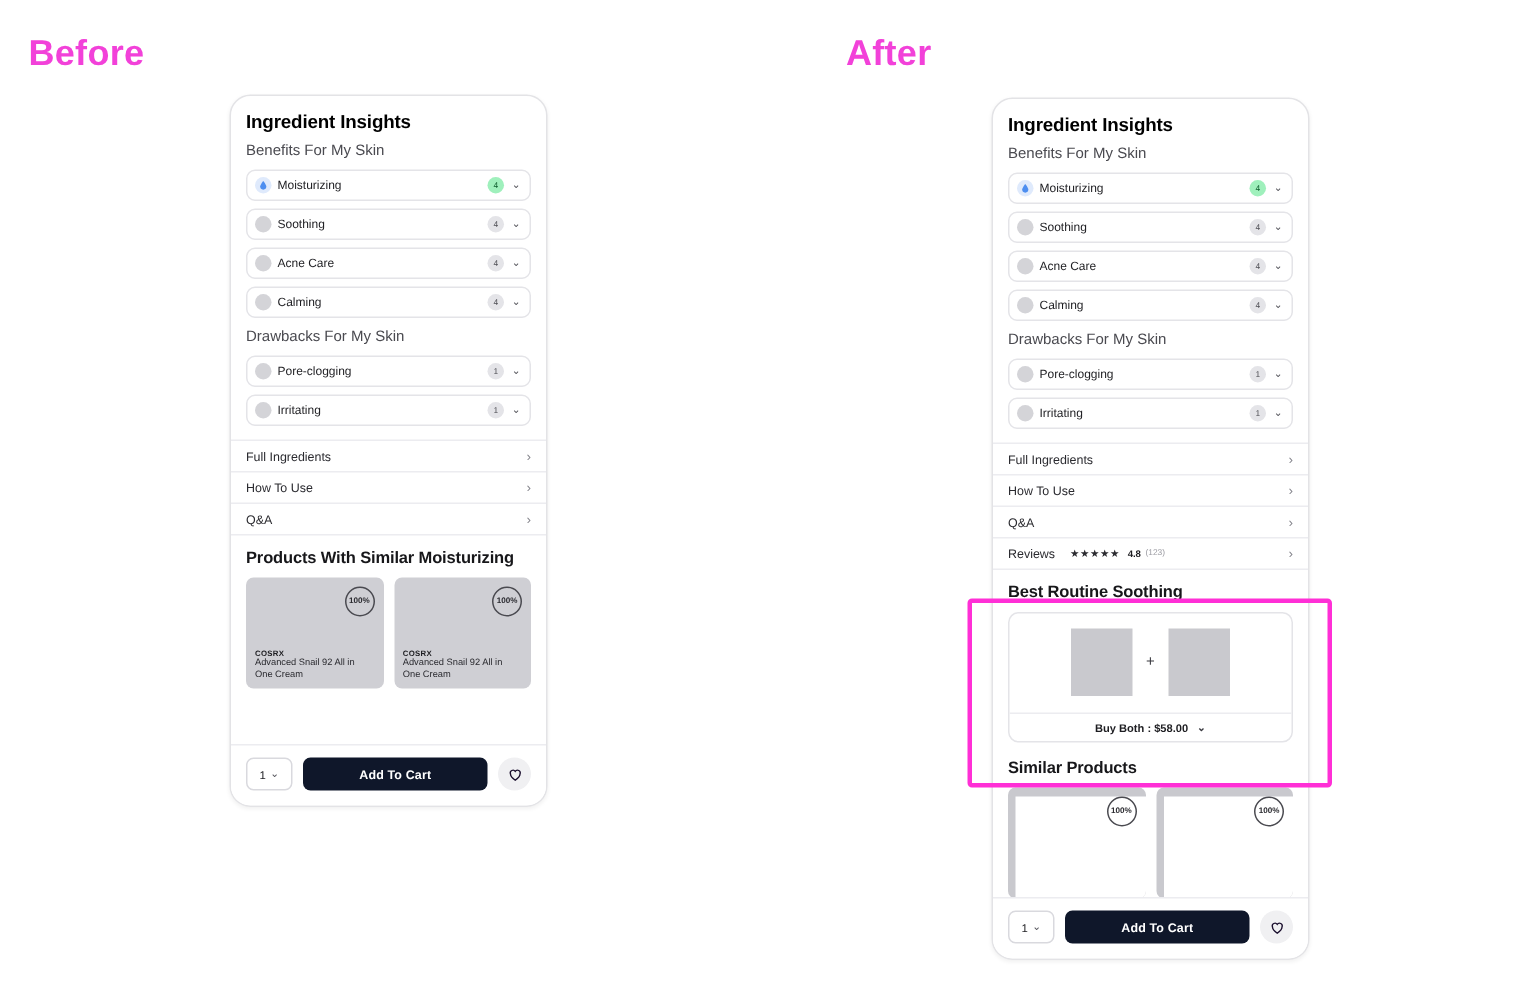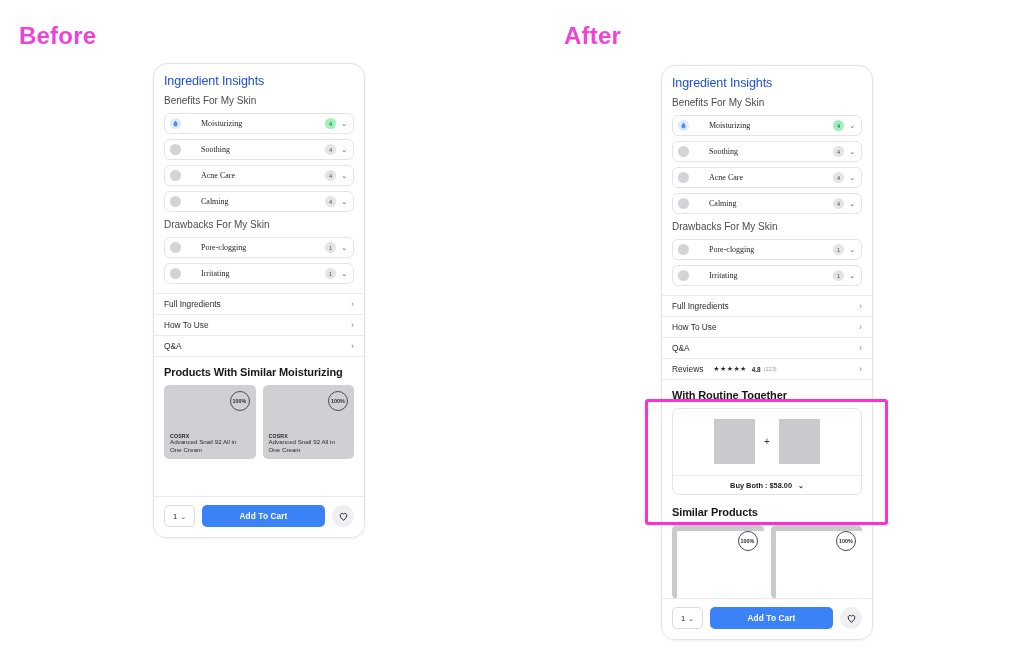--- a/index.html
+++ b/index.html
@@ -37,22 +37,22 @@
 
   .pane {
     flex: 1 1 auto;
     overflow: hidden;
     position: relative;
   }
 
   
   .h-title {
     font-size: 12.5px;
-    font-weight: normal;
-    color: #1d4ed8;
+    font-weight: bold;
+    color: #000000;
     letter-spacing: -0.1px;
   }
   .h-sub {
     font-size: 10px;
     color: #4a4a50;
     font-weight: normal;
   }
   .sect-pad { padding: 0 10px; }
 
   
@@ -71,26 +71,25 @@
     border-radius: 50%;
     background: #d4d4d8;
     flex: 0 0 auto;
   }
   .dot.drop {
     background: #dfeafc;
     display: flex; align-items: center; justify-content: center;
   }
   .dot.drop svg { width: 7px; height: 7px; display: block; }
   .attr-name {
-    margin-left: 20px;
+    margin-left: 4px;
     font-size: 8px;
     color: #1d1d21;
     flex: 1 1 auto;
     white-space: nowrap;
-    font-family: Liberation Serif, serif;
   }
   .badge {
     width: 11px; height: 11px;
     border-radius: 50%;
     background: #e4e4e8;
     color: #4d4d53;
     font-size: 5.6px;
     display: flex; align-items: center; justify-content: center;
     flex: 0 0 auto;
   }
@@ -235,21 +234,21 @@
     display: flex; align-items: center; justify-content: center;
     gap: 3px;
     font-size: 7.6px;
     color: #1d1d21;
     background: #fff;
   }
   .qty .chev-sm { margin-left: 0; }
   .atc {
     flex: 1 1 auto;
     height: 22px;
-    background: #3b82f6;
+    background: #0f172a;
     color: #ffffff;
     border-radius: 5px;
     display: flex; align-items: center; justify-content: center;
     font-size: 8.3px;
     font-weight: bold;
     letter-spacing: 0.1px;
   }
   .wish {
     width: 22px; height: 22px;
     border-radius: 50%;
@@ -440,21 +439,21 @@
       <div class="linkrow">
         <span class="lr-label">Reviews</span>
         <span class="stars">★★★★★</span>
         <span class="rating-val">4.8</span>
         <span class="rating-cnt">(123)</span>
         <span class="lr-spacer"></span>
         <span class="lr-chev">›</span>
       </div>
 
       <div class="prod-sect">
-        <div class="prod-title">With Routine Together</div>
+        <div class="prod-title">Best Routine Soothing</div>
         <div class="bundle-box">
           <div class="bundle-imgs">
             <div class="bundle-thumb"></div>
             <div class="bundle-plus">+</div>
             <div class="bundle-thumb"></div>
           </div>
           <div class="bundle-buy">
             <span>Buy Both : $58.00</span>
             <span class="chev-sm">⌄</span>
           </div>

